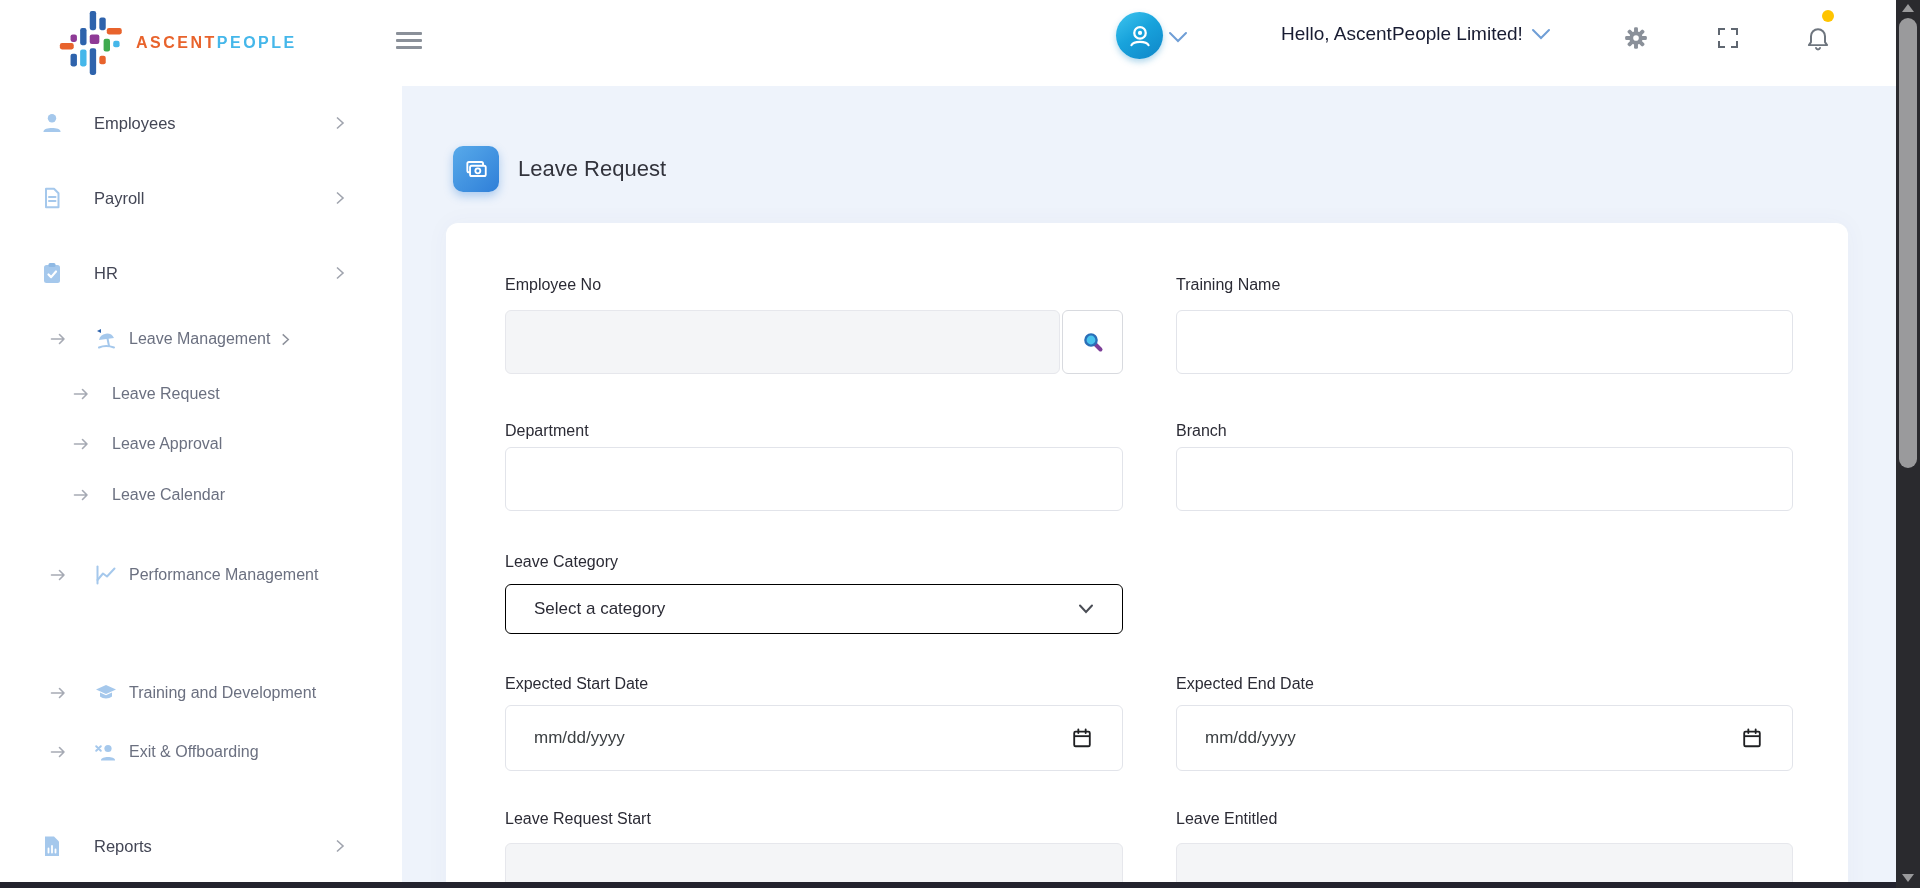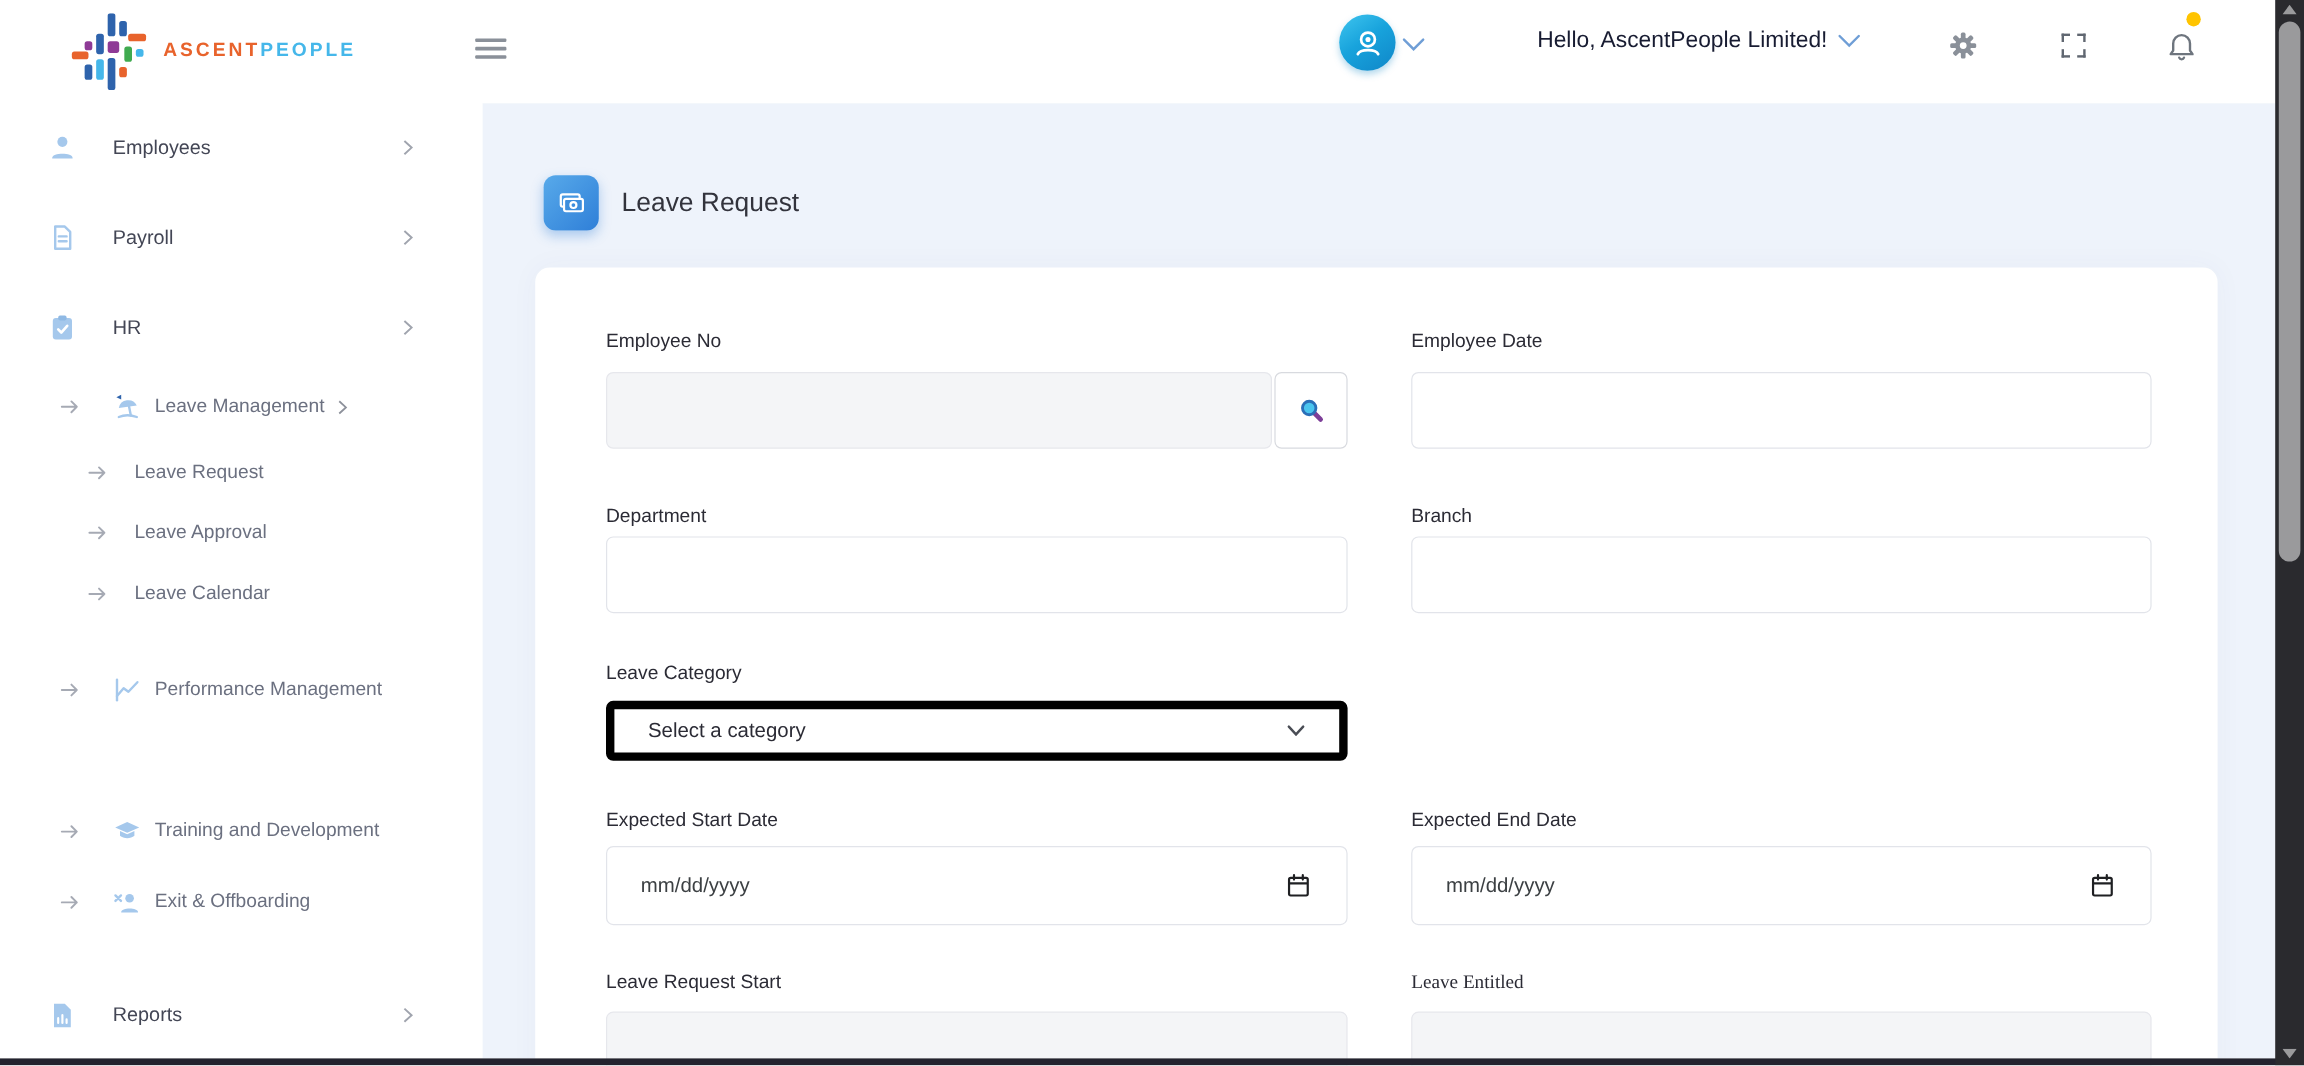--- a/index.html
+++ b/index.html
@@ -70,21 +70,21 @@
   .inp.gray { background:#f4f5f7; border-color:#e6e7ec; }
   .inp::placeholder { color:#3c4043; opacity:1; }
 
   .col-l { left:59px; }
   .col-r { left:730px; }
   .w-l { width:618px; }
   .w-r { width:617px; }
 
   .search-btn { position:absolute; left:616px; top:87px; width:61px; height:64px; background:#fff; border:1px solid #d8dadf; border-radius:6px; display:flex; align-items:center; justify-content:center; cursor:pointer; }
 
-  .select { position:absolute; left:59px; top:361px; width:618px; height:50px; border:7px solid #000000; border-radius:6px; background:#fff; display:flex; align-items:center; padding:0 28px; font-size:17px; color:#2b2b35; cursor:pointer; }
+  .select { position:absolute; left:59px; top:361px; width:618px; height:50px; border:1px solid #000000; border-radius:6px; background:#fff; display:flex; align-items:center; padding:0 28px; font-size:17px; color:#2b2b35; cursor:pointer; }
   .select .sel-chev { margin-left:auto; width:16px; height:12px; }
 
   .date-wrap { position:absolute; height:66px; }
   .date-wrap .inp { left:0; top:0; width:100%; height:66px; padding-right:66px; }
   .cal-ic { position:absolute; right:30px; top:22px; width:22px; height:22px; pointer-events:none; }
 
   
   .vscroll { position:absolute; right:0; top:0; width:24px; height:888px; background:#2a2a2e; z-index:6; }
   .vscroll .arr { position:absolute; left:0; width:24px; height:16px; display:flex; align-items:center; justify-content:center; cursor:pointer; }
   .vscroll .arr svg { display:block; }
@@ -314,21 +314,21 @@
 
       <div class="fld-label col-l" style="top:53px;">Employee No</div>
       <input class="inp gray" style="left: 59px; top: 87px; width: 555px;">
       <div class="search-btn">
         <svg width="24" height="24" viewBox="0 0 24 24">
           <line x1="14.5" y1="14.5" x2="19.5" y2="19.5" stroke="#7d3f98" stroke-width="4" stroke-linecap="round"></line>
           <circle cx="10" cy="10" r="5.6" fill="#49c4ee" stroke="#2a6fb8" stroke-width="2.4"></circle>
         </svg>
       </div>
 
-      <div class="fld-label col-r" style="top:53px;">Employee Date</div>
+      <div class="fld-label col-r" style="top:53px;">Training Name</div>
       <input class="inp w-r col-r" style="top: 87px;">
 
       <div class="fld-label col-l" style="top:199px;">Department</div>
       <input class="inp w-l col-l" style="top: 224px;">
 
       <div class="fld-label col-r" style="top:199px;">Branch</div>
       <input class="inp w-r col-r" style="top: 224px;">
 
       <div class="fld-label col-l" style="top:330px;">Leave Category</div>
       <div class="select">
@@ -354,21 +354,21 @@
         <svg class="cal-ic" viewBox="0 0 24 24" fill="none" stroke="#1f2023" stroke-width="2">
           <rect x="3.5" y="5" width="17" height="16" rx="1.5"></rect>
           <path d="M3.5 10h17"></path>
           <path d="M8 2.5v4M16 2.5v4" stroke-linecap="round"></path>
         </svg>
       </div>
 
       <div class="fld-label col-l" style="top:587px;">Leave Request Start</div>
       <input class="inp gray w-l col-l" style="top: 620px;">
 
-      <div class="fld-label col-r" style="top:587px;font-family:Liberation Serif, serif;">Leave Entitled</div>
+      <div class="fld-label col-r" style="top:587px;">Leave Entitled</div>
       <input class="inp gray w-r col-r" style="top: 620px;">
     </div>
   </div>
 
   <div class="bottom-bar"></div>
 
   <div class="vscroll">
     <div class="arr" style="top:0;">
       <svg width="12" height="8" viewBox="0 0 12 8">
           <path d="M6 0 L12 8 H0 Z" fill="#9a9a9c"></path>

